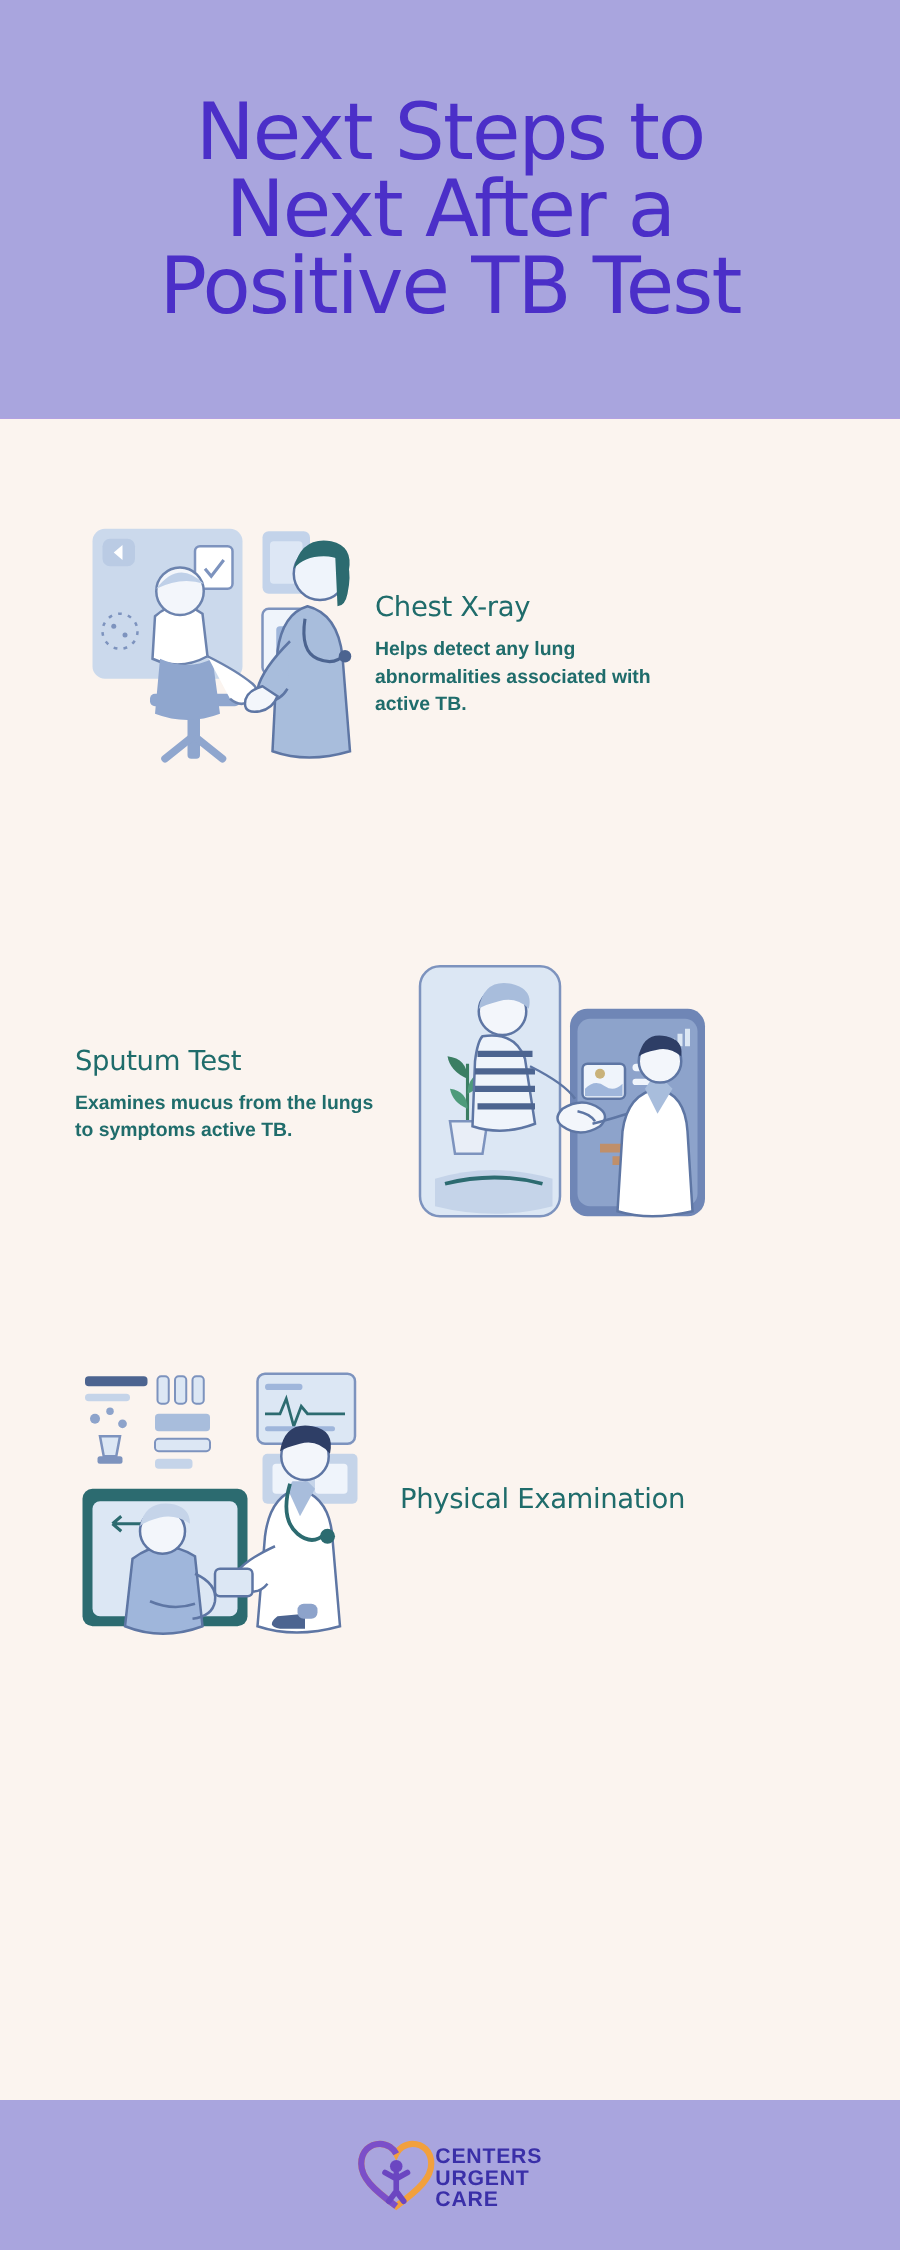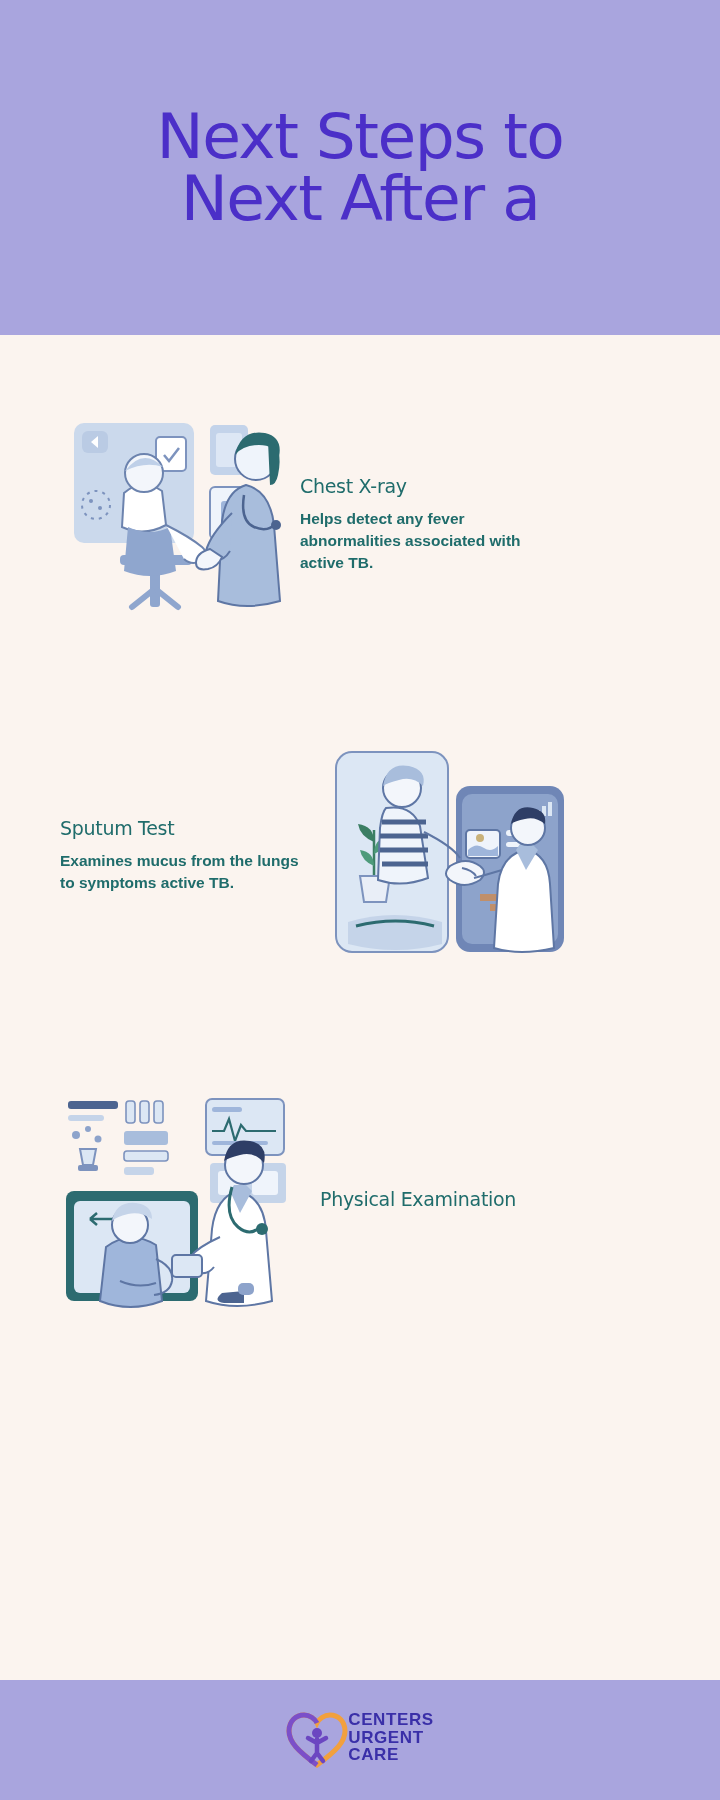--- a/index.html
+++ b/index.html
@@ -67,21 +67,21 @@
     flex: 0 0 240px;
   }
   .txt {
     width: 250px;
     flex: 0 0 250px;
   }
   .txt.right-align { text-align: left; }
 
   .step-title {
     color: #1F6C6B;
-    font-size: 19px;
+    font-size: 22px;
     font-weight: 400;
     line-height: 1.12;
     margin: 0 0 10px 0;
     font-family: "DejaVu Sans", sans-serif;
     letter-spacing: -0.3px;
   }
   .step-desc {
     color: #1F6C6B;
     font-size: 15.5px;
     font-weight: bold;
@@ -94,21 +94,21 @@
   .footer {
     background: #A9A5DE;
     height: 120px;
     flex: 0 0 120px;
     display: flex;
     align-items: center;
     justify-content: center;
   }
   .logo {
     display: flex;
-    align-items: flex-start;
+    align-items: flex-end;
   }
   .logo-mark { width: 62px; height: 58px; }
   .logo-text {
     color: #3A2FA8;
     font-size: 17px;
     font-weight: bold;
     line-height: 1.04;
     letter-spacing: 0.6px;
     font-family: "Liberation Sans", sans-serif;
   }
@@ -119,20 +119,21 @@
 </style>
 </head>
 <body>
 
 <div class="page">
 
   <div class="header">
     <div class="header-title">
       <span class="line">Next Steps to</span>
       <span class="line">Next After a</span>
+      <span class="line">Positive TB Test</span>
     </div>
   </div>
 
   <div class="content">
 
     <div class="step step-left" style="top: 80px;">
       <div class="illus">
         <svg class="ill-svg" width="240" height="220" viewBox="0 0 240 220" xmlns="http://www.w3.org/2000/svg">
 
           <rect x="14" y="8" width="120" height="120" rx="10" fill="#CBD9EC"></rect>
@@ -164,25 +165,25 @@
           <path d="M175 40 q6 -26 30 -22 q18 4 14 24 q-4 -12 -20 -12 q-16 0 -24 10z" fill="#2C6B70"></path>
           <path d="M208 26 q16 6 10 34 q-2 10 -8 10" fill="#2C6B70"></path>
           <path d="M184 80 q-4 26 10 32 q14 6 22 -4" fill="none" stroke="#4C6490" stroke-width="2.5"></path>
           <circle cx="216" cy="110" r="5" fill="#4C6490"></circle>
           <path d="M172 98 q-22 22 -26 38 q-4 10 8 10 q10 0 16 -10" fill="#A8BDDC" stroke="#5E76A4" stroke-width="2"></path>
           <path d="M150 134 q-14 4 -14 14 q0 8 12 6 q10 -2 14 -12z" fill="#F3F6FB" stroke="#5E76A4" stroke-width="2"></path>
         </svg>
       </div>
       <div class="txt">
         <h2 class="step-title">Chest X-ray</h2>
-        <p class="step-desc">Helps detect any fever abnormalities associated with active TB.</p>
-      </div>
-    </div>
-
-    <div class="step step-right" style="top: 411px;">
+        <p class="step-desc">Helps detect any lung abnormalities associated with active TB.</p>
+      </div>
+    </div>
+
+    <div class="step step-right" style="top: 432px;">
       <div class="txt right-align">
         <h2 class="step-title">Sputum Test</h2>
         <p class="step-desc">Examines mucus from the lungs to symptoms active TB.</p>
       </div>
       <div class="illus" style="margin-left:20px;">
         <svg class="ill-svg" width="240" height="220" viewBox="0 0 240 220" xmlns="http://www.w3.org/2000/svg">
 
           <rect x="6" y="6" width="112" height="200" rx="16" fill="#DCE7F4" stroke="#7D93BE" stroke-width="2"></rect>
 
           <rect x="126" y="40" width="108" height="166" rx="14" fill="#6F86B6"></rect>

